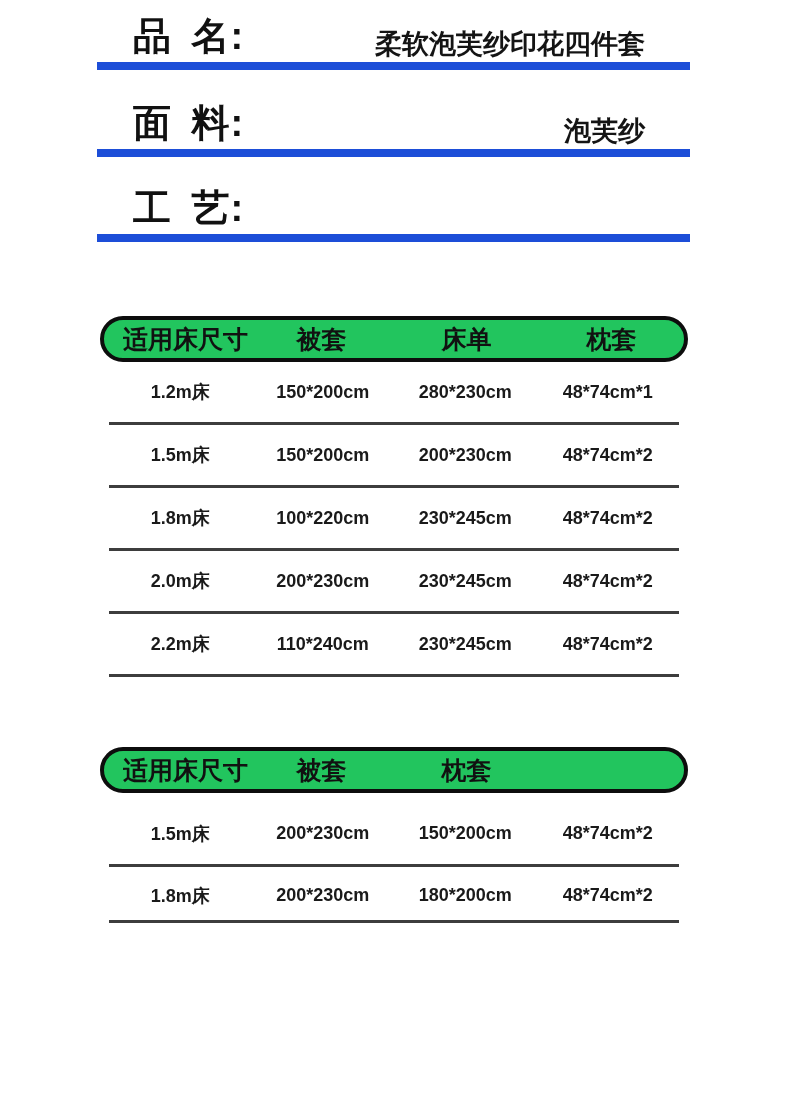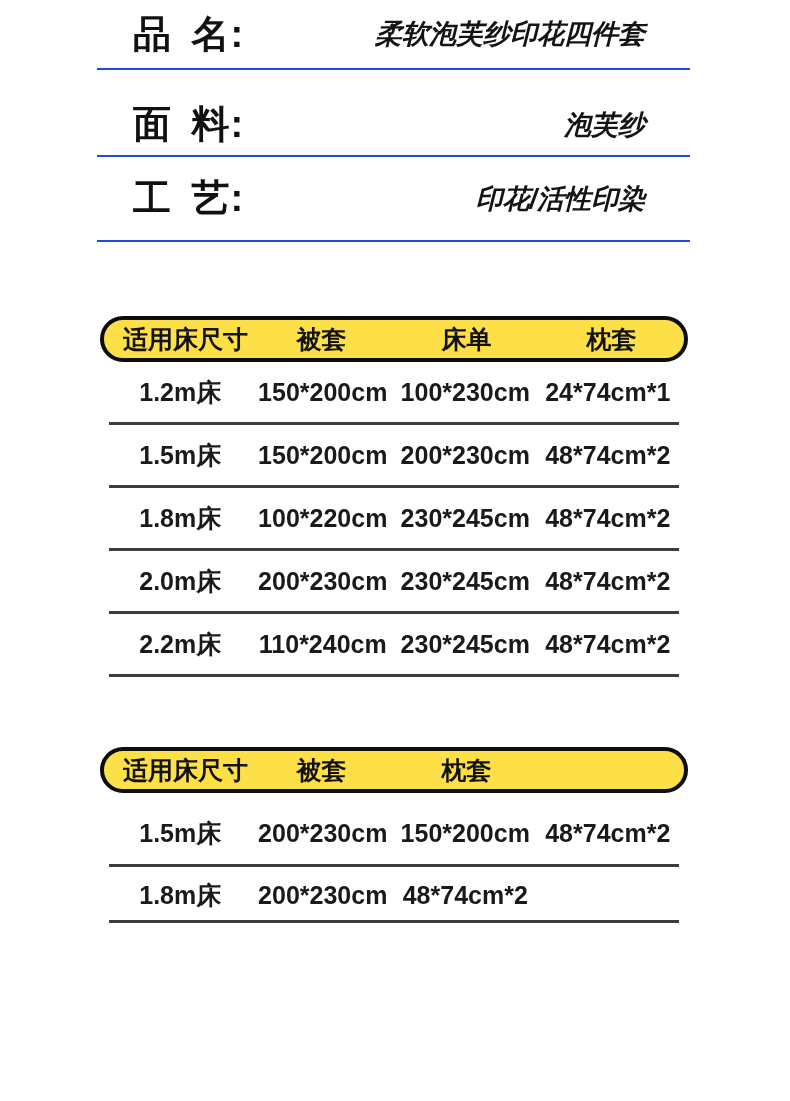--- a/index.html
+++ b/index.html
@@ -7,56 +7,56 @@
   body {
     height:1101px;
     font-family:"Liberation Sans","DejaVu Sans",sans-serif;
     color:#151515;
     overflow:hidden;
   }
 
   
   .spec { margin-left:97px; width:593px; }
   .spec-row {
-    display:flex; justify-content:space-between; align-items:center;
-    border-bottom:2px solid #1d4ed8;
+    display:flex; justify-content:space-between; align-items:flex-end;
+    border-bottom:8px solid #1d4ed8;
     padding-left:36px; padding-right:45px;
   }
   .spec-row.r1 { height:70px; }
   .spec-row.r2 { height:87px; padding-top:24px; }
   .spec-row.r3 { height:85px; }
   .spec-label {
     font-size:38px; font-weight:900; letter-spacing:1px; word-spacing:8px;
     white-space:nowrap; color:#111;
   }
   .spec-value {
-    font-size:27px; font-weight:700; white-space:nowrap; color:#141414;font-style:italic;
+    font-size:27px; font-weight:700; white-space:nowrap; color:#141414;
   }
 
   
   .size-table { margin-left:100px; width:588px; }
   .size-table.t1 { margin-top:74px; }
   .size-table.t2 { margin-top:70px; }
 
   .pill {
     height:46px; width:588px;
     border:4px solid #0d0d0d; border-radius:23px;
-    background:#fde047;
+    background:#22c55e;
     display:grid; grid-template-columns:repeat(4,1fr);
     align-items:center; text-align:center;
     font-size:25px; font-weight:700; color:#111;
   }
   .pill .cell:first-child { padding-left:18px; }
 
   .rows { margin:0 9px; }
   .trow {
     display:grid; grid-template-columns:repeat(4,1fr);
     align-items:center; text-align:center;
     border-bottom:3px solid #3d3d3d;
-    font-size:25px; font-weight:700; color:#1a1a1a;
+    font-size:18px; font-weight:700; color:#1a1a1a;
     white-space:nowrap;
   }
   .t1 .trow { height:63px; }
   .t2 .trow:nth-child(1) { height:74px; padding-top:10px; }
   .t2 .trow:nth-child(2) { height:56px; padding-top:4px; }
 </style>
 </head>
 <body>
 
 <main>
@@ -65,37 +65,36 @@
     <div class="spec-row r1">
       <span class="spec-label">品 名:</span>
       <span class="spec-value">柔软泡芙纱印花四件套</span>
     </div>
     <div class="spec-row r2">
       <span class="spec-label">面 料:</span>
       <span class="spec-value">泡芙纱</span>
     </div>
     <div class="spec-row r3">
       <span class="spec-label">工 艺:</span>
-      <span class="spec-value">印花/活性印染</span>
     </div>
   </section>
 
   <section class="size-table t1">
     <header class="pill">
       <div class="cell">适用床尺寸</div>
       <div class="cell">被套</div>
       <div class="cell">床单</div>
       <div class="cell">枕套</div>
     </header>
     <div class="rows">
         <div class="trow">
           <div class="cell">1.2m床</div>
           <div class="cell">150*200cm</div>
-          <div class="cell">100*230cm</div>
-          <div class="cell">24*74cm*1</div>
+          <div class="cell">280*230cm</div>
+          <div class="cell">48*74cm*1</div>
         </div>
         <div class="trow">
           <div class="cell">1.5m床</div>
           <div class="cell">150*200cm</div>
           <div class="cell">200*230cm</div>
           <div class="cell">48*74cm*2</div>
         </div>
         <div class="trow">
           <div class="cell">1.8m床</div>
           <div class="cell">100*220cm</div>
@@ -126,18 +125,19 @@
     <div class="rows">
         <div class="trow">
           <div class="cell">1.5m床</div>
           <div class="cell">200*230cm</div>
           <div class="cell">150*200cm</div>
           <div class="cell">48*74cm*2</div>
         </div>
         <div class="trow">
           <div class="cell">1.8m床</div>
           <div class="cell">200*230cm</div>
+          <div class="cell">180*200cm</div>
           <div class="cell">48*74cm*2</div>
         </div>
       </div>
   </section>
 
 </main>
 
 </body></html>

